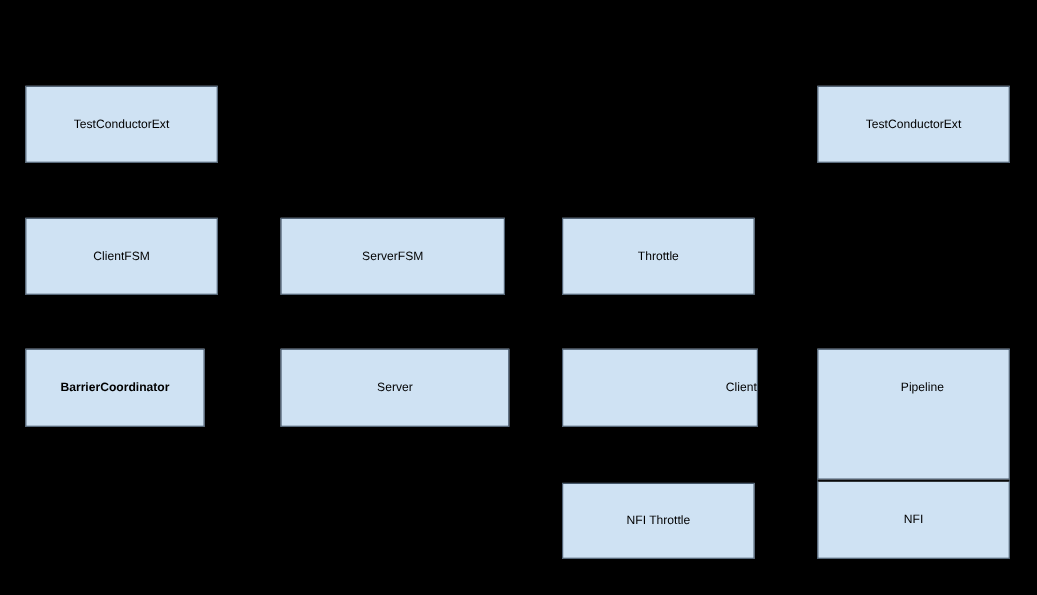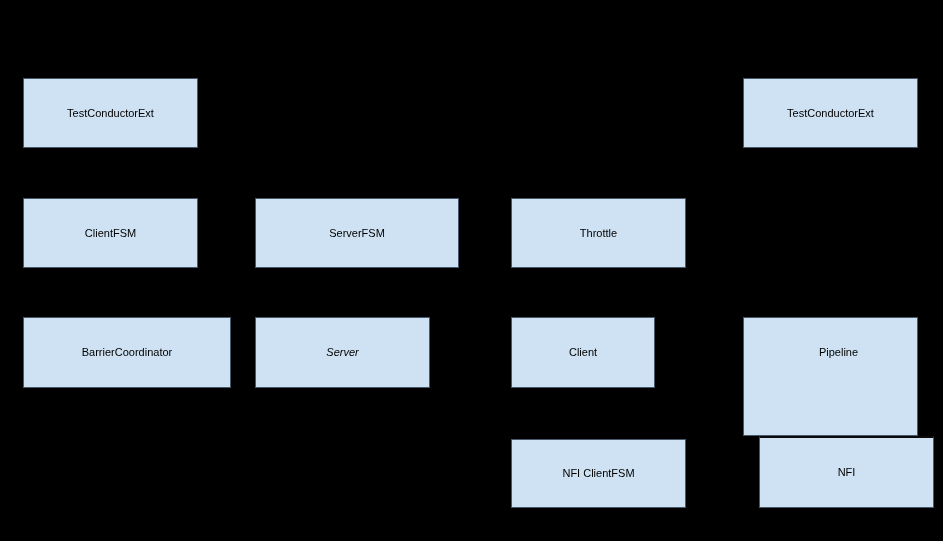--- a/index.html
+++ b/index.html
@@ -34,35 +34,35 @@
     justify-content: center;
     text-align: center;
     line-height: 1.1;
   }
   
   .n-tce-left      { left: 23px;  top: 78px;  width: 175px; height: 70px; }
   .n-tce-right     { left: 743px; top: 78px;  width: 175px; height: 70px; }
   .n-controller    { left: 23px;  top: 198px; width: 175px; height: 70px; }
   .n-serverfsm     { left: 255px; top: 198px; width: 204px; height: 70px; }
   .n-clientfsm     { left: 511px; top: 198px; width: 175px; height: 70px; }
-  .n-barrier       { left: 23px;  top: 317px; width: 208px; height: 71px; }
-  .n-server        { left: 255px; top: 317px; width: 175px; height: 71px; font-style: italic; }
-  .n-client        { left: 511px; top: 317px; width: 144px; height: 71px; }
+  .n-barrier       { left: 23px;  top: 317px; width: 163px; height: 71px; font-weight: bold; }
+  .n-server        { left: 255px; top: 317px; width: 208px; height: 71px; }
+  .n-client        { left: 511px; top: 317px; width: 178px; height: 71px; justify-content: flex-end; }
   .n-pipeline      { left: 743px; top: 317px; width: 175px; height: 119px;
                      align-items: flex-start; }
   .n-pipeline .label {
     height: 68px;
     display: flex;
     align-items: center;
     justify-content: center;
     width: 100%;
     padding-left: 16px;
   }
   .n-nfi           { left: 743px; top: 436px; width: 175px; height: 72px;
-                     border-top: 2px solid var(--divider); margin-left: 16px; }
+                     border-top: 2px solid var(--divider); }
   .n-nfithrottle   { left: 511px; top: 439px; width: 175px; height: 69px; }
 </style>
 </head>
 <body>
 
 <div id="stage">
 
   <div class="node n-tce-left">
     <span class="label">TestConductorExt</span>
   </div>
@@ -97,16 +97,16 @@
 
   <div class="node n-pipeline">
     <span class="label">Pipeline</span>
   </div>
 
   <div class="node n-nfi">
     <span class="label">NFI</span>
   </div>
 
   <div class="node n-nfithrottle">
-    <span class="label">NFI ClientFSM</span>
+    <span class="label">NFI Throttle</span>
   </div>
 
 </div>
 
 </body></html>

